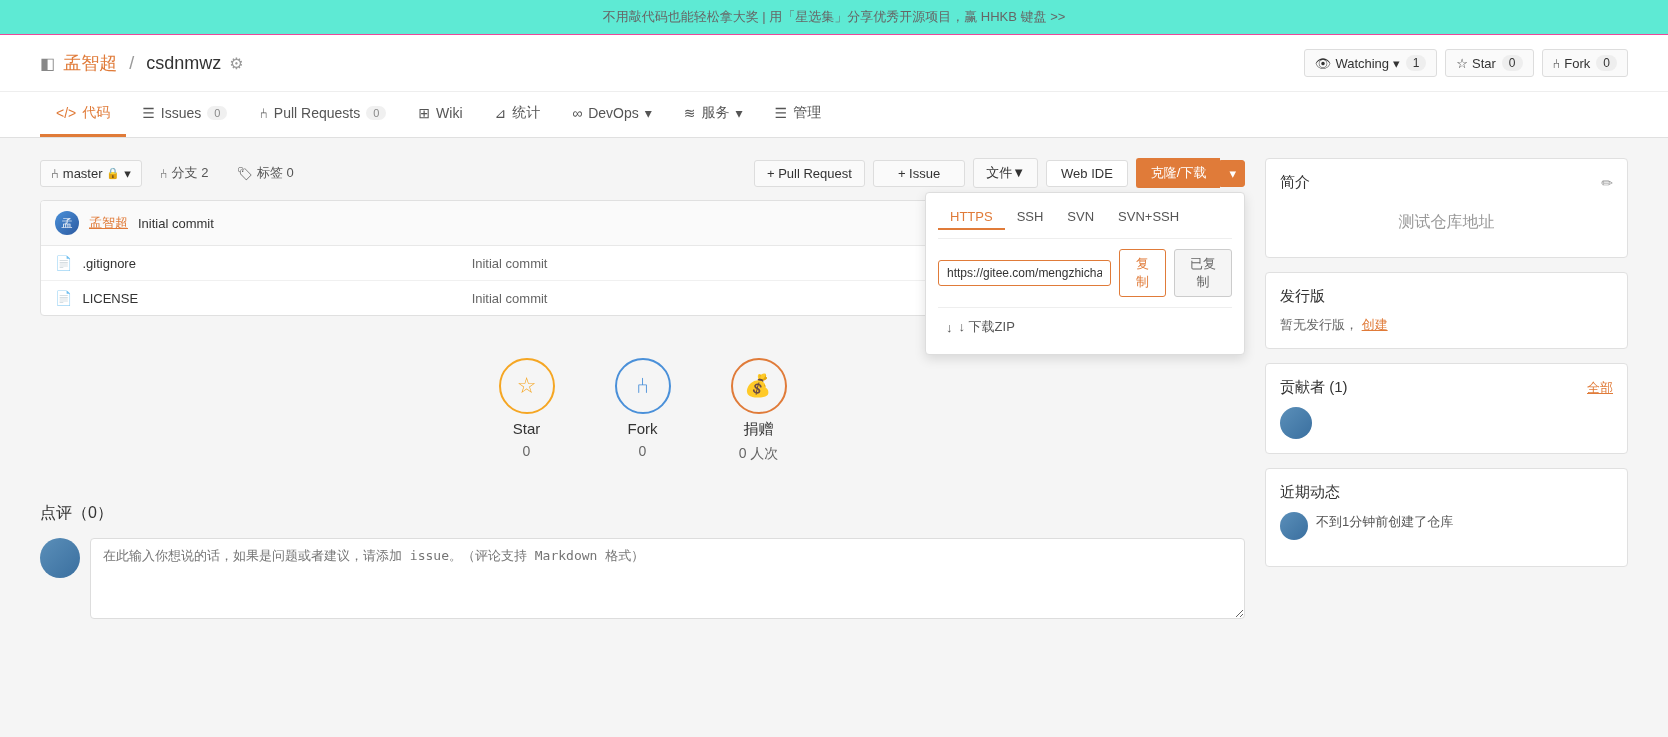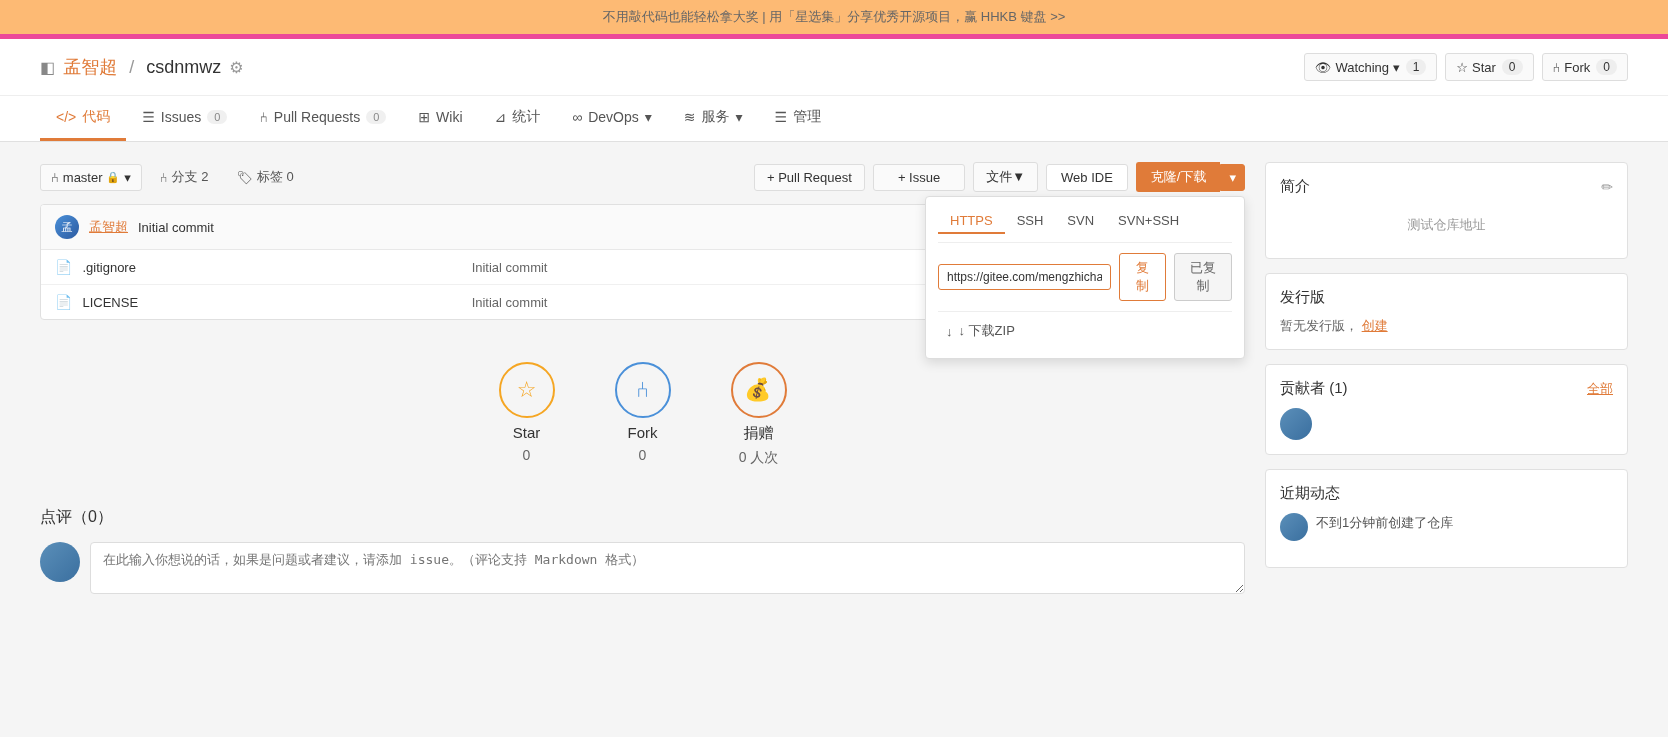--- a/index.html
+++ b/index.html
@@ -1,25 +1,25 @@
 <!DOCTYPE html>
 <html><head>
   <meta charset="utf-8">
   <style>
     * { box-sizing: border-box; margin: 0; padding: 0; }
     body { font-family: -apple-system, BlinkMacSystemFont, "Segoe UI", "PingFang SC", "Hiragino Sans GB", "Microsoft YaHei", sans-serif; font-size: 14px; color: #333; background: #f5f5f5; }
 
     
     .top-banner {
-      background: #fdba74;
+      background: #5eead4;
       text-align: center;
       padding: 8px;
       font-size: 13px;
       color: #666;
-      border-bottom: 5px solid #ec4899;
+      border-bottom: 1px solid #ec4899;
     }
 
     
     .repo-header {
       background: #fff;
       padding: 14px 40px;
       display: flex;
       align-items: center;
       justify-content: space-between;
       border-bottom: 1px solid #eee;
@@ -370,21 +370,21 @@
     .comment-avatar {
       width: 40px;
       height: 40px;
       border-radius: 50%;
       background: linear-gradient(135deg, #4a90d9, #2c5aa0);
       flex-shrink: 0;
       overflow: hidden;
     }
     .comment-textarea {
       flex: 1;
-      height: 52px;
+      height: 81px;
       border: 1px solid #ddd;
       border-radius: 4px;
       padding: 8px 12px;
       font-size: 13px;
       color: #999;
       resize: vertical;
       background: #fff;
     }
 
     
@@ -402,21 +402,21 @@
     .sidebar-section-title {
       font-size: 15px;
       font-weight: 500;
       color: #333;
       margin-bottom: 10px;
       display: flex;
       align-items: center;
       justify-content: space-between;
     }
     .sidebar-section-title .edit-icon { color: #999; cursor: pointer; font-size: 14px; }
-    .sidebar-intro-text { font-size: 13px; color: #999; text-align: center; padding: 10px 0; }
+    .sidebar-intro-text { font-size: 16px; color: #999; text-align: center; padding: 10px 0; }
 
     .release-section .release-text { font-size: 13px; color: #666; }
     .release-section .create-link { color: #e07b39; cursor: pointer; }
 
     .contributors-row {
       display: flex;
       align-items: center;
       gap: 8px;
     }
     .contributor-avatar {

